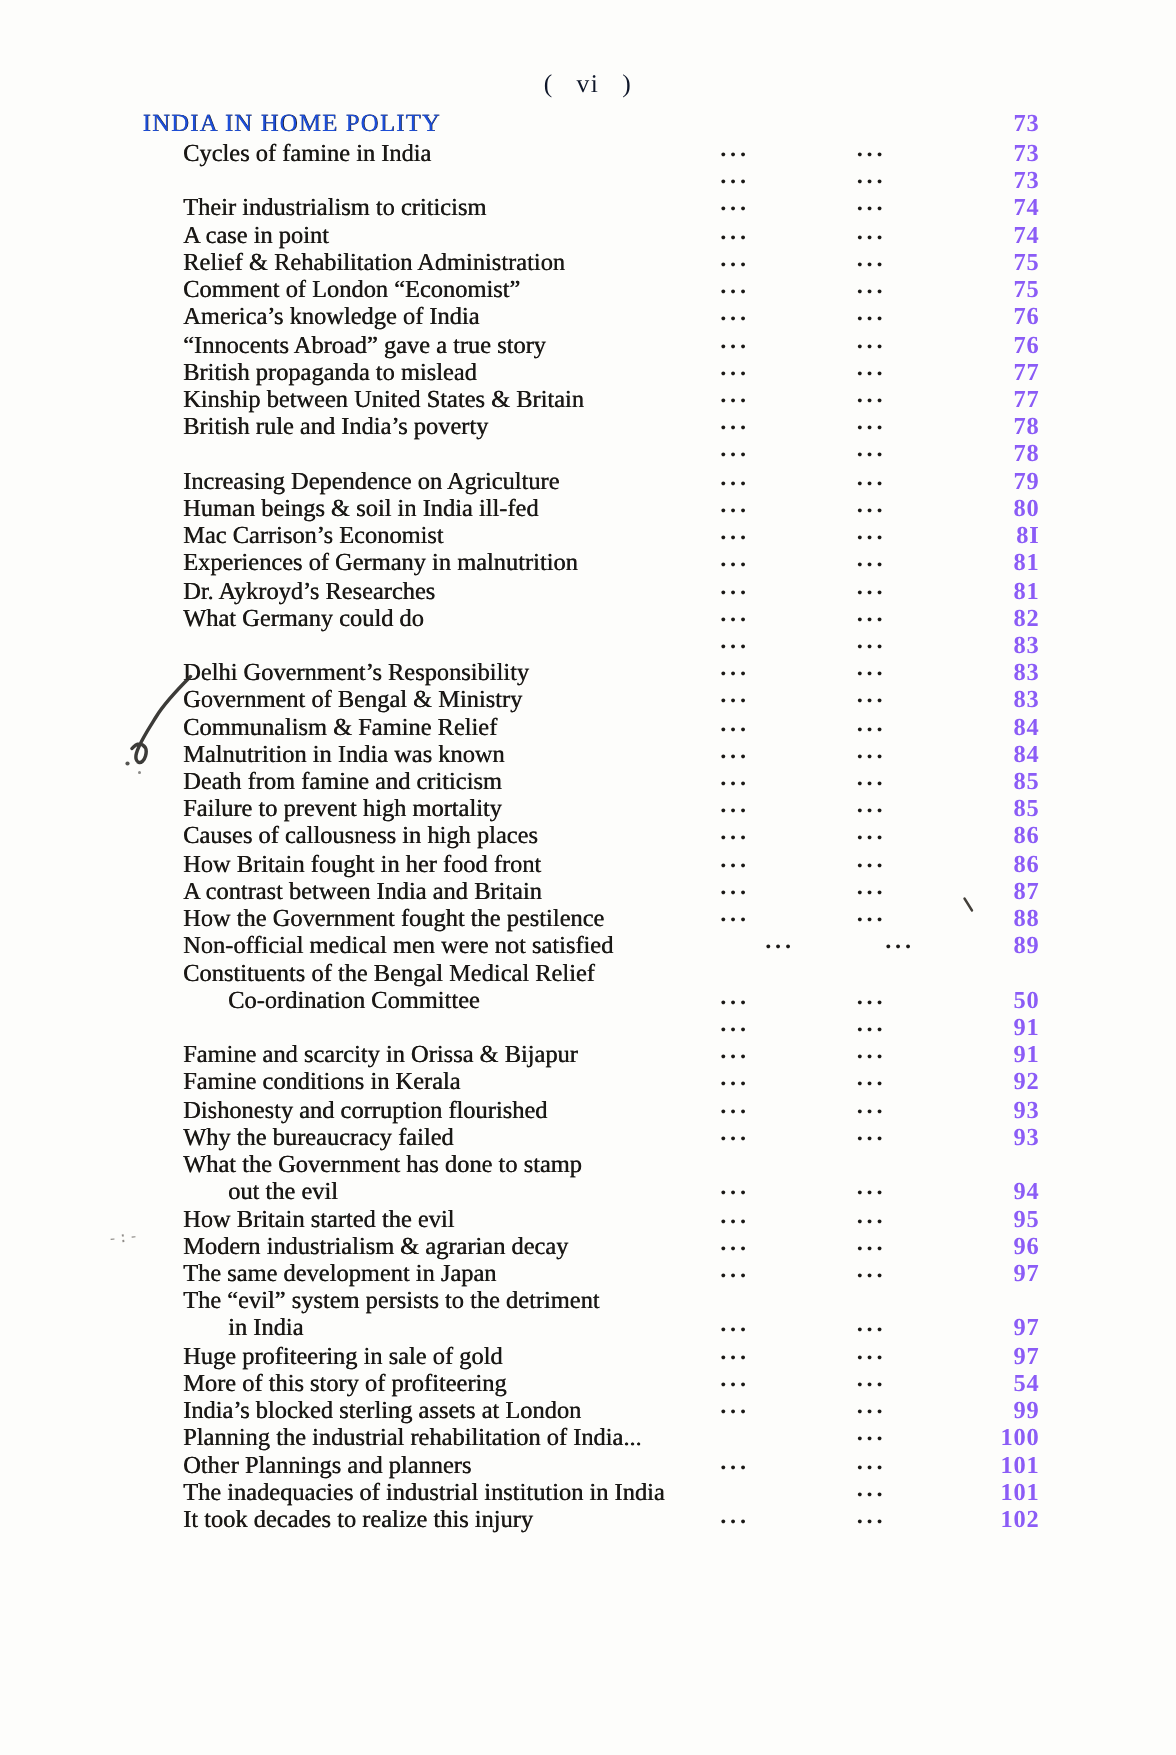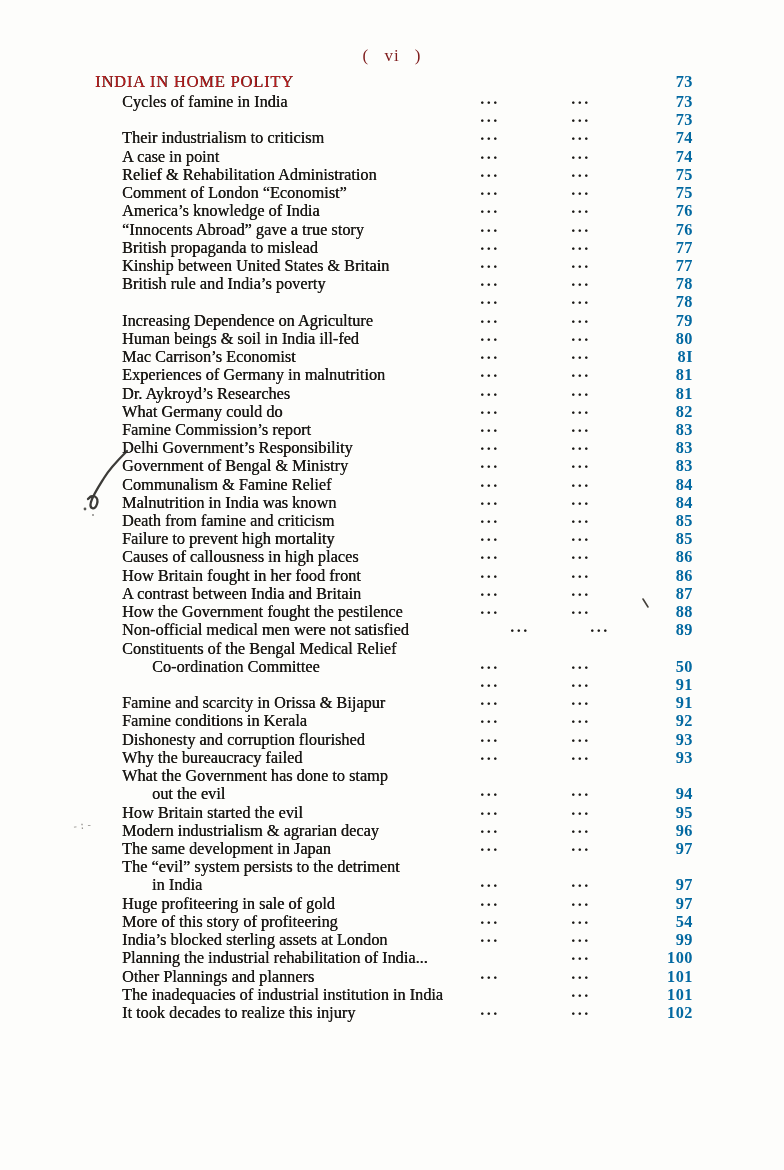--- a/index.html
+++ b/index.html
@@ -11,47 +11,47 @@
     -webkit-font-smoothing:antialiased;
   }
   .sheet{
     position:relative;width:784px;height:1170px;
     background:#fdfdfb;overflow:hidden;
   }
   .folio{
     position:absolute;top:46px;left:0;width:784px;
     text-align:center;font-size:17px;
     word-spacing:10px;letter-spacing:1px;
-    color:#7f1d1d;
+    color:#0f172a;
   }
   .toc{position:absolute;left:95px;top:72px;width:600px;}
   .title-row{position:relative;height:19px;white-space:nowrap;}
   .title-row .sect{
-    font-size:16.5px;letter-spacing:0.8px;color:#b91c1c;
+    font-size:16.5px;letter-spacing:0.8px;color:#1d4ed8;
     text-shadow:0.35px 0 0 #181613;
   }
   .title-row .p{position:absolute;right:2px;top:0;}
   .rows{margin-top:1px;}
   .row{position:relative;height:18.22px;font-size:16.3px;white-space:nowrap;}
   .row .t{
     position:absolute;left:27px;top:0;
     text-shadow:0.3px 0 0 #1b1916;
   }
   .row.ind2 .t{left:57px;}
   .row .d{
     position:absolute;top:-3px;width:60px;text-align:center;
     font-weight:bold;letter-spacing:2.5px;color:#1b1916;
   }
   .row .d1{left:365px;}
   .row .d2{left:456px;}
   .row.shift1 .d1{left:395px;}
   .row.shift1 .d2{left:475px;}
   .row .p{position:absolute;right:2px;top:0;}
   .pnum{
-    font-size:16.3px;font-weight:bold;color:#0369a1;
+    font-size:16.3px;font-weight:bold;color:#8b5cf6;
     letter-spacing:0.5px;
   }
   .scribble{position:absolute;left:80px;top:448px;}
   .tick88{position:absolute;left:641px;top:597px;}
   .pencil-mark{
     position:absolute;left:72px;top:820px;
     font-size:10px;color:#8f8c88;letter-spacing:1px;
     transform:rotate(-6deg);
     font-family:"DejaVu Sans Mono",monospace;
   }
@@ -169,21 +169,20 @@
           <span class="d d2">...</span>
           <span class="p pnum">81</span>
         </div>
         <div class="row">
           <span class="t">What Germany could do</span>
           <span class="d d1">...</span>
           <span class="d d2">...</span>
           <span class="p pnum">82</span>
         </div>
         <div class="row">
-          <span class="t">Famine Commission’s report</span>
           <span class="d d1">...</span>
           <span class="d d2">...</span>
           <span class="p pnum">83</span>
         </div>
         <div class="row">
           <span class="t">Delhi Government’s Responsibility</span>
           <span class="d d1">...</span>
           <span class="d d2">...</span>
           <span class="p pnum">83</span>
         </div>

